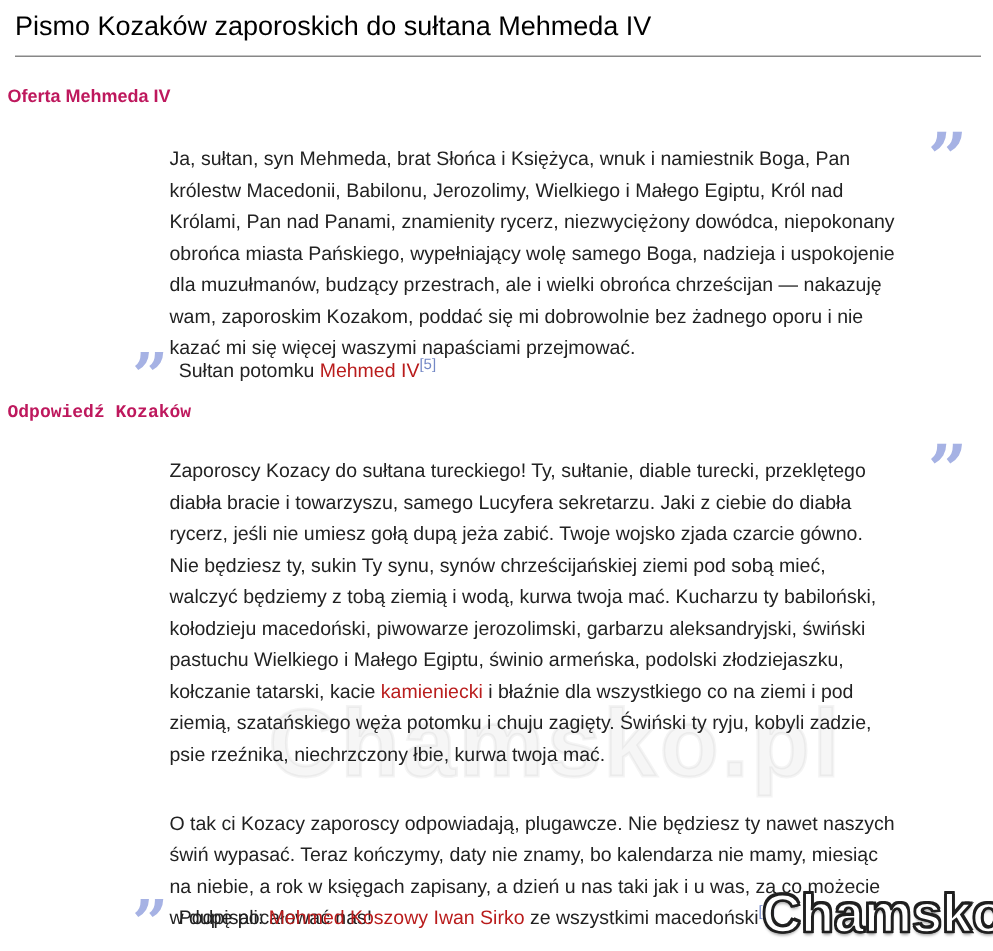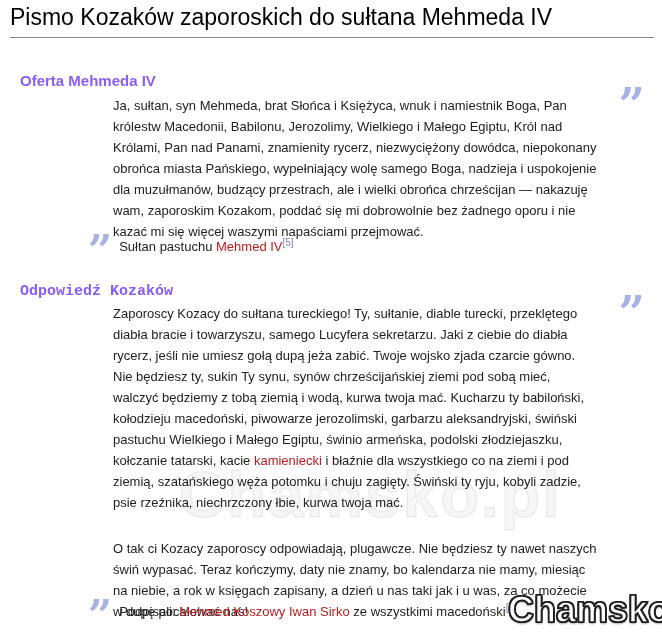--- a/index.html
+++ b/index.html
@@ -4,24 +4,24 @@
 <style>
   html, body { margin:0; padding:0; }
   body {
     width:662px; height:634px; background:#ffffff; overflow:hidden; position:relative;
     font-family:"Liberation Sans","DejaVu Sans",sans-serif; color:#1d1d1d;
   }
   .page { position:absolute; inset:0; }
 
   .title {
     position:absolute; left:10px; top:2px; right:8px; margin:0;
-    font-size:23px; font-weight:400; line-height:30px; color:#000;
+    font-size:18px; font-weight:400; line-height:30px; color:#000;
     border-bottom:1px solid #878787; padding-bottom:5px; white-space:nowrap;
   }
-  .h2 { position:absolute; left:5px; margin:15px; font-size:15px; font-weight:700; color:#8b5cf6; }
+  .h2 { position:absolute; left:5px; margin:0; font-size:12px; font-weight:700; color:#be185d; }
   .h2-a { top:57px; }
   .h2-b { top:268px;font-family:Liberation Mono, monospace; }
 
   .quote { position:absolute; left:113px; width:484px; font-size:13px; line-height:21px; color:#222; }
   .quote-1 { top:95px; }
   .quote-2 { top:303px; }
   .qp { margin:0; }
   .qp + .qp { margin-top:25px; }
 
   .qmark {
@@ -68,21 +68,21 @@
 
   <h2 class="h2 h2-a">Oferta Mehmeda IV</h2>
 
   <div class="quote quote-1">
     <span class="qmark qmark-close">”</span>
     <p class="qp"><span>Ja, sułtan, syn Mehmeda, brat Słońca i Księżyca, wnuk i namiestnik Boga, Pan królestw Macedonii, Babilonu, Jerozolimy, Wielkiego i Małego Egiptu, Król nad Królami, Pan nad Panami, znamienity rycerz, niezwyciężony dowódca, niepokonany obrońca miasta Pańskiego, wypełniający wolę samego Boga, nadzieja i uspokojenie dla muzułmanów, budzący przestrach, ale i wielki obrońca chrześcijan — nakazuję wam, zaporoskim Kozakom, poddać się mi dobrowolnie bez żadnego oporu i nie kazać mi się więcej waszymi napaściami przejmować.</span></p>
   </div>
 
   <div class="attr attr-1">
     <span class="qmark qmark-attr">”</span>
-    <span><span>Sułtan pastuchu </span><a class="wlink" href="#">Mehmed IV</a><sup class="ref"><a href="#">[5]</a></sup></span>
+    <span><span>Sułtan potomku </span><a class="wlink" href="#">Mehmed IV</a><sup class="ref"><a href="#">[5]</a></sup></span>
   </div>
 
   <h2 class="h2 h2-b">Odpowiedź Kozaków</h2>
 
   <div class="quote quote-2">
     <span class="qmark qmark-close">”</span>
     <p class="qp"><span>Zaporoscy Kozacy do sułtana tureckiego! Ty, sułtanie, diable turecki, przeklętego diabła bracie i towarzyszu, samego Lucyfera sekretarzu. Jaki z ciebie do diabła rycerz, jeśli nie umiesz gołą dupą jeża zabić. Twoje wojsko zjada czarcie gówno. Nie będziesz ty, sukin Ty synu, synów chrześcijańskiej ziemi pod sobą mieć, walczyć będziemy z tobą ziemią i wodą, kurwa twoja mać. Kucharzu ty babiloński, kołodzieju macedoński, piwowarze jerozolimski, garbarzu aleksandryjski, świński pastuchu Wielkiego i Małego Egiptu, świnio armeńska, podolski złodziejaszku, kołczanie tatarski, kacie </span><a class="wlink" href="#">kamieniecki</a><span> i błaźnie dla wszystkiego co na ziemi i pod ziemią, szatańskiego węża potomku i chuju zagięty. Świński ty ryju, kobyli zadzie, psie rzeźnika, niechrzczony łbie, kurwa twoja mać.</span></p>
     <p class="qp"><span>O tak ci Kozacy zaporoscy odpowiadają, plugawcze. Nie będziesz ty nawet naszych świń wypasać. Teraz kończymy, daty nie znamy, bo kalendarza nie mamy, miesiąc na niebie, a rok w księgach zapisany, a dzień u nas taki jak i u was, za co możecie w dupę pocałować nas!</span></p>
   </div>
 

